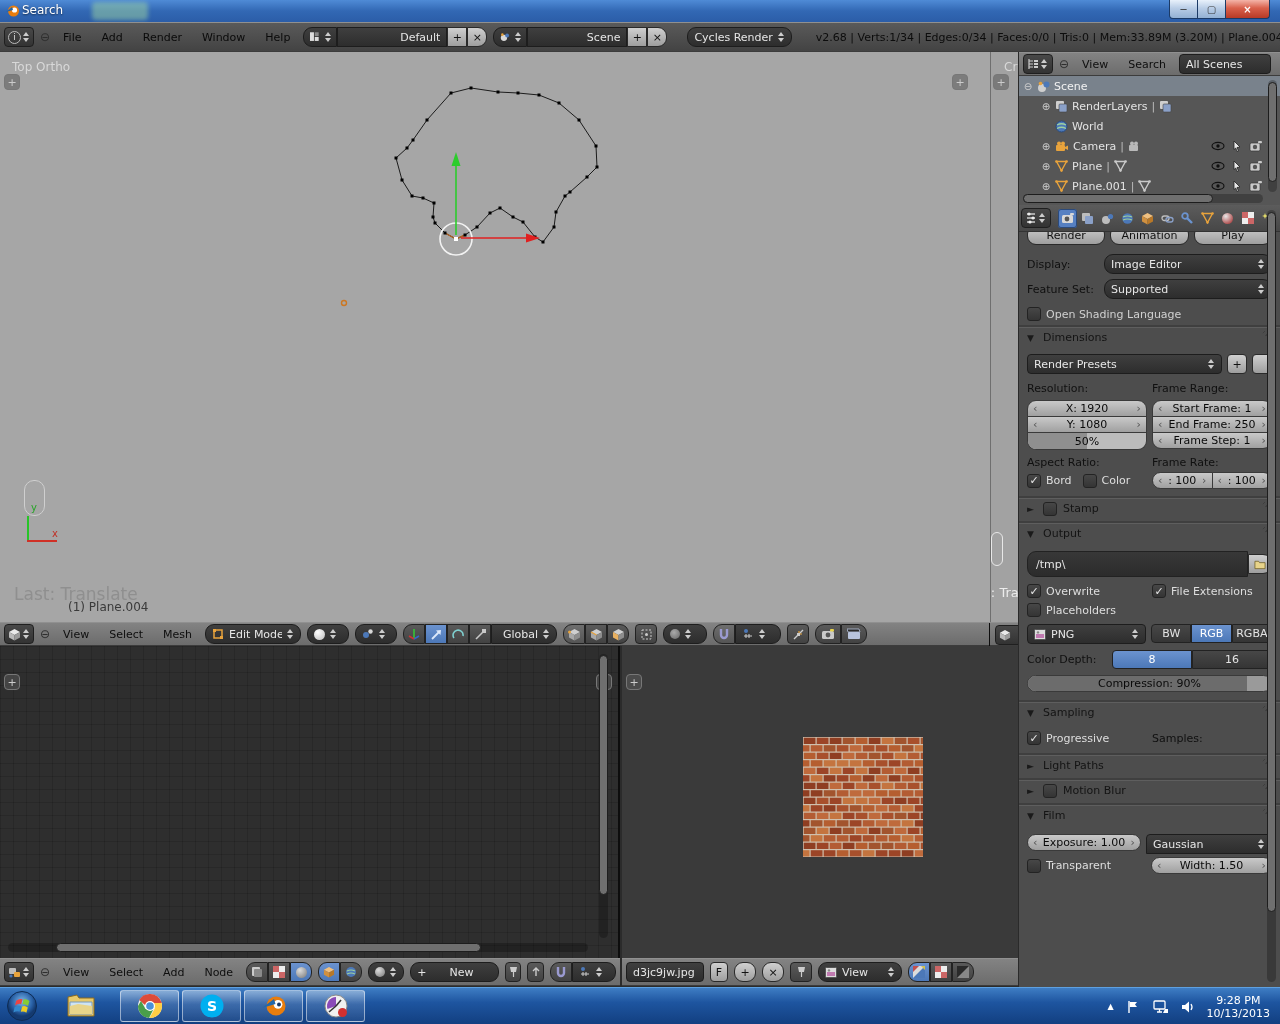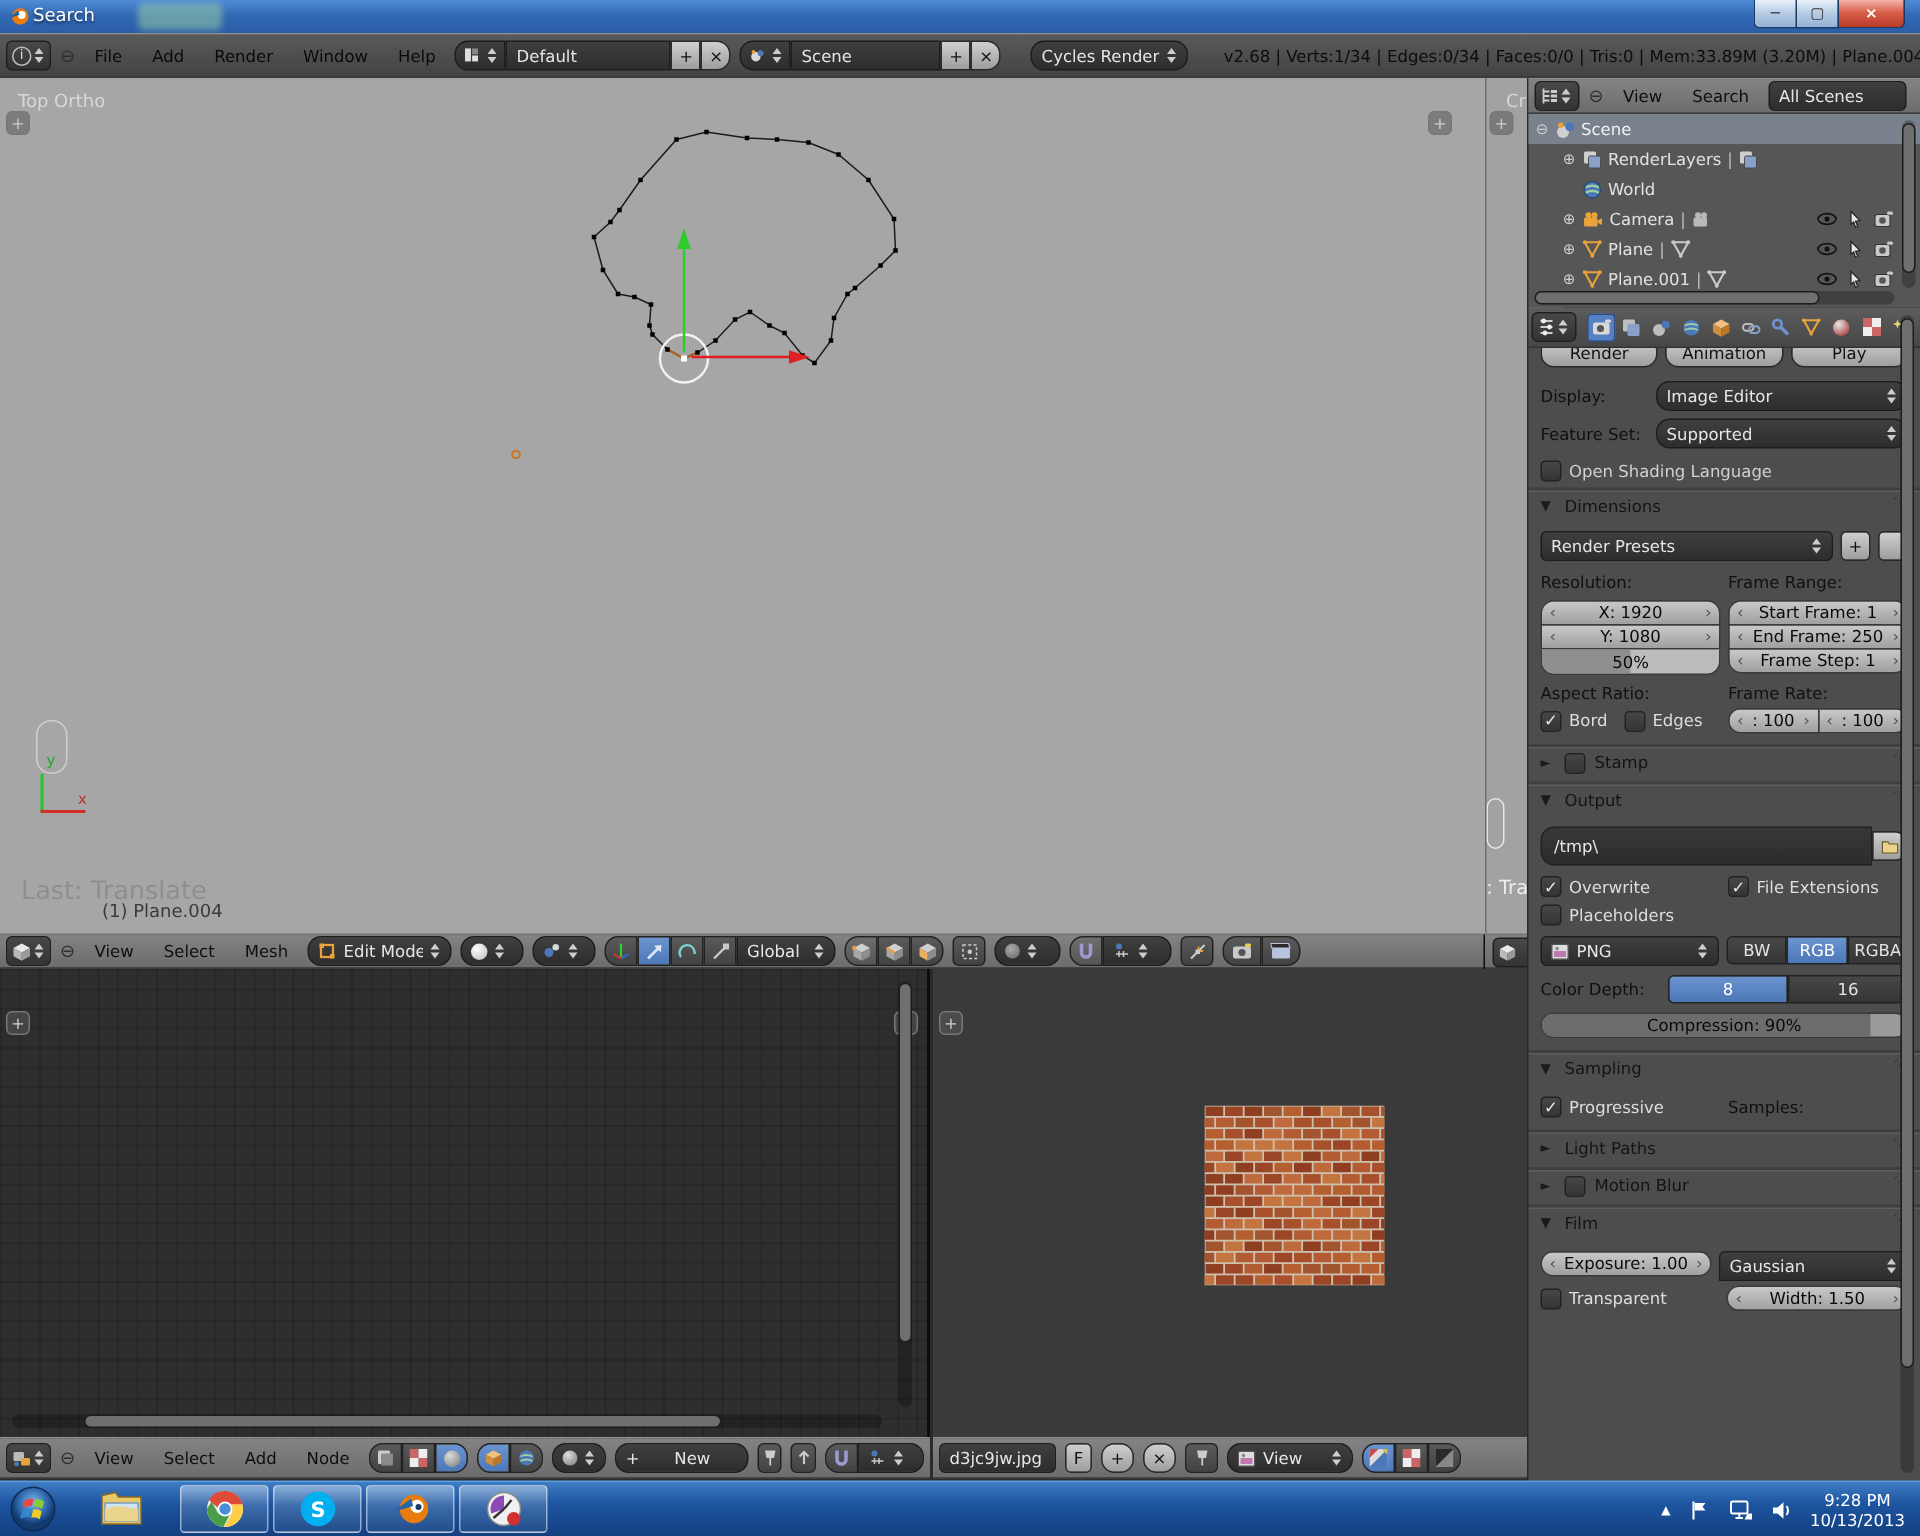--- a/index.html
+++ b/index.html
@@ -34,21 +34,21 @@
   .ud { width:7px; height:10px; position:relative; display:inline-block; }
   .ud::before,.ud::after { content:""; position:absolute; left:0; border-left:3.5px solid transparent; border-right:3.5px solid transparent; }
   .ud::before { top:0; border-bottom:4px solid #cdcdcd; }
   .ud::after { bottom:0; border-top:4px solid #cdcdcd; }
   .drop { height:20px; border-radius:9px; border:1px solid #1d1d1d; background:linear-gradient(#3f3f3f,#2d2d2d);
     color:#e6e6e6; display:flex; align-items:center; padding:0 6px; gap:5px; }
   .drop .lbl { flex:1; white-space:nowrap; overflow:hidden; }
   .litebtn { height:20px; border-radius:9px; border:1px solid #2a2a2a; background:linear-gradient(#cfcfcf,#9e9e9e);
     color:#111; display:flex; align-items:center; justify-content:center; padding:0 5px; }
   .group { display:flex; }
-  .group > * { border-radius:0; }
+  .group > * { border-radius:0;text-align:right; }
   .group > *:first-child { border-radius:9px 0 0 9px; }
   .group > *:last-child { border-radius:0 9px 9px 0; }
   .iconbtn { width:22px; height:20px; border:1px solid #222; background:linear-gradient(#5a5a5a,#424242);
     display:flex; align-items:center; justify-content:center; color:#ddd; }
   .iconbtn.lone { border-radius:4px; }
   .iconbtn.sel { background:linear-gradient(#6b93cf,#4c78b8); }
   #stats { color:#0c0c0c; white-space:nowrap; }
 
   
   #viewport { left:0; top:52px; width:990px; height:570px; background:#a6a6a6; overflow:hidden; }
@@ -1081,21 +1081,21 @@
         <span class="plabel col">Aspect Ratio:</span>
         <span class="plabel col">Frame Rate:</span>
       </div>
       <div class="cols" style="margin-top:3px;align-items:center">
         <div class="col prow">
           <span class="cb">
               <span>✓</span>
             </span>
           <span class="cbl">Bord</span>
           <span class="cb" style="margin-left:6px"></span>
-          <span class="cbl">Edges</span>
+          <span class="cbl">Color</span>
         </div>
         <div class="col group">
           <div class="field" style="flex:1;border-radius:9px 0 0 9px">
               <span>: 100</span>
             </div>
           <div class="field" style="flex:1;border-radius:0 9px 9px 0;border-left:none">
               <span>: 100</span>
             </div>
         </div>
       </div>

